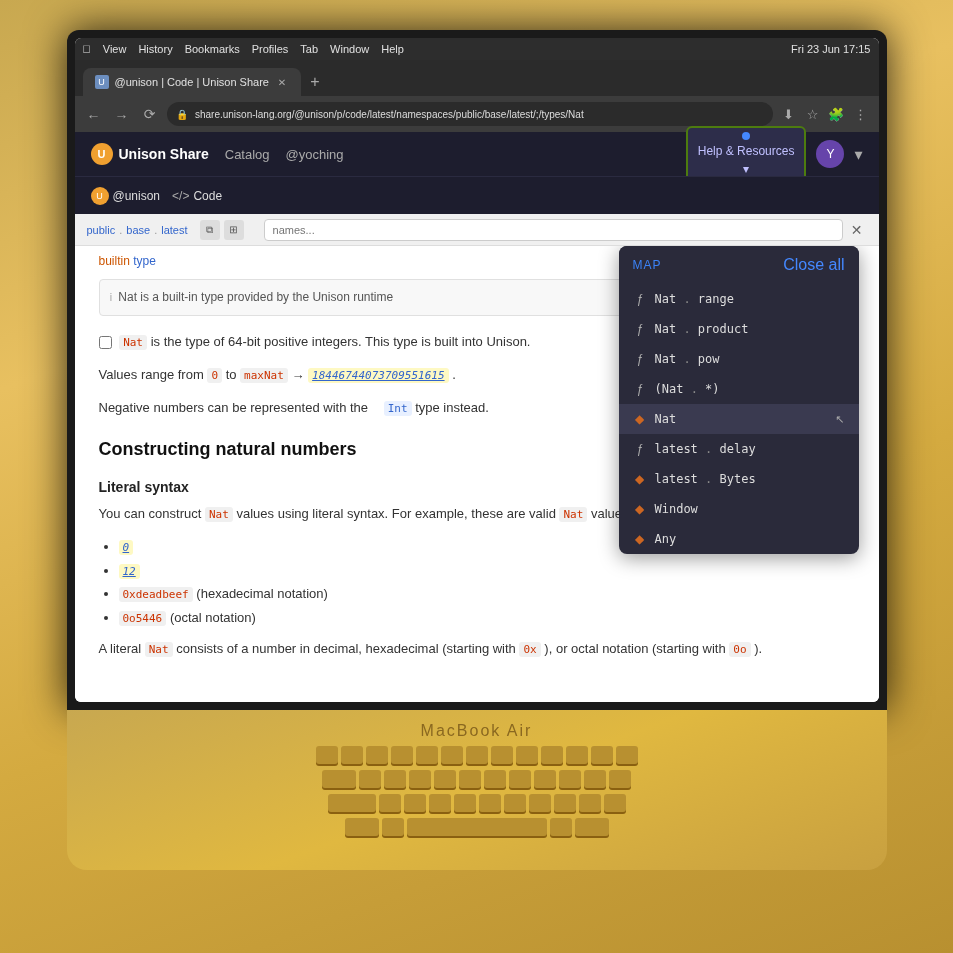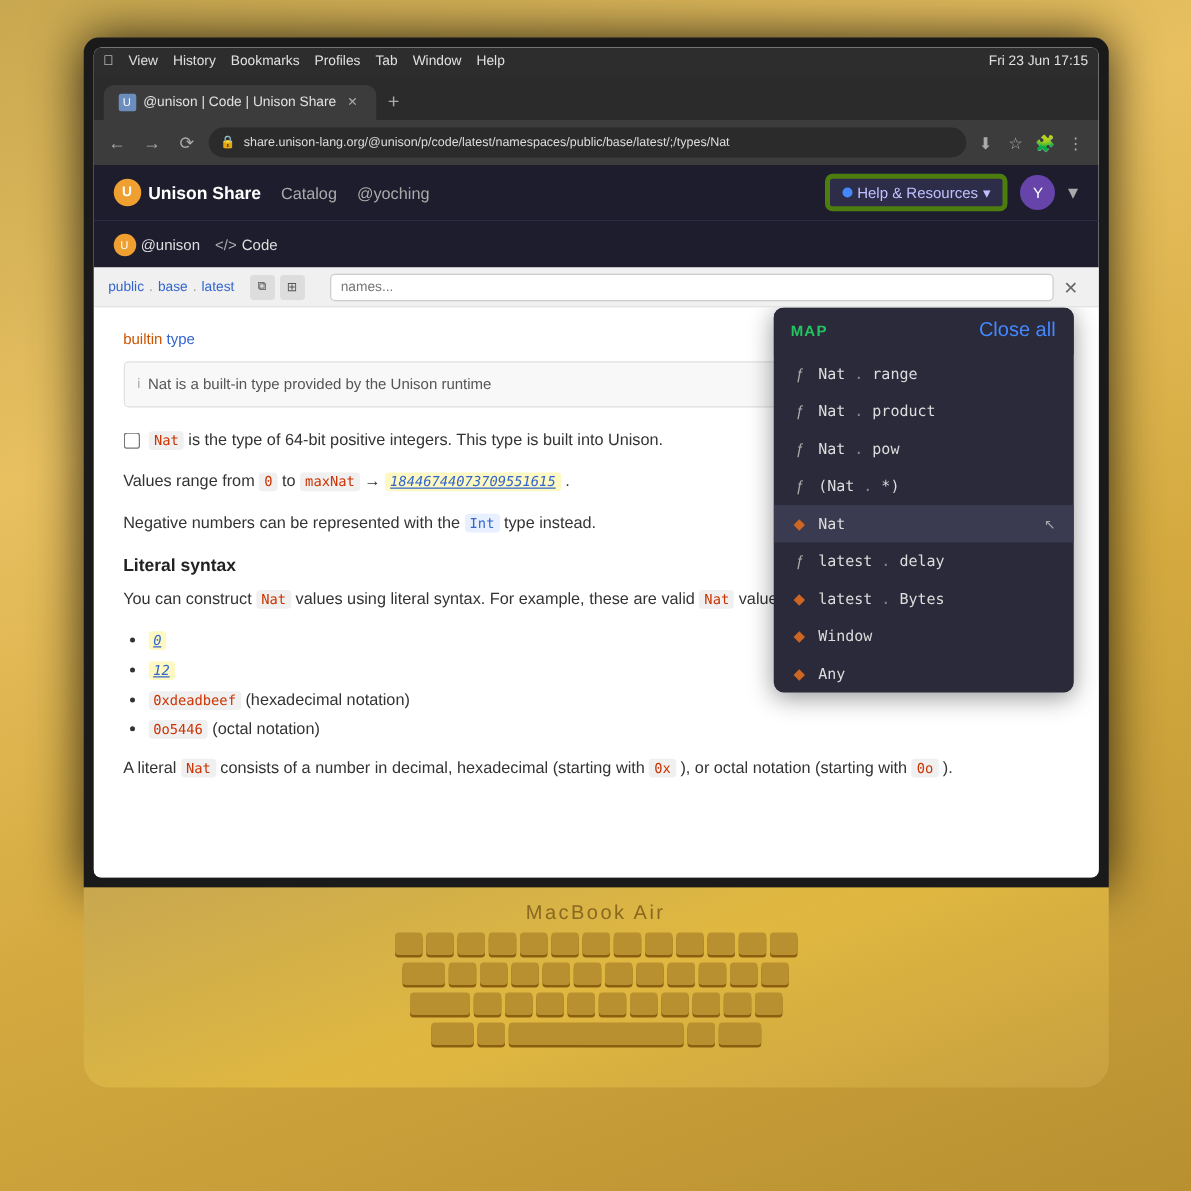--- a/index.html
+++ b/index.html
@@ -215,29 +215,30 @@
       cursor: pointer;
     }
     .app-header-right {
       margin-left: auto;
       display: flex;
       align-items: center;
       gap: 10px;
     }
     .help-resources-btn {
       background: #2d2d4a;
-      border: 4px solid #4d7c0f;
+      border: 2px solid #4d7c0f;
       border-radius: 6px;
       padding: 4px 10px;
       font-size: 12px;
       color: #c0c0ff;
       cursor: pointer;
       display: flex;
       align-items: center;
       gap: 4px;
+      flex-direction: column;
     }
     .blue-dot {
       width: 8px;
       height: 8px;
       border-radius: 50%;
       background: #4488ff;
       flex-shrink: 0;
     }
     .user-avatar {
       width: 28px;
@@ -353,21 +354,21 @@
       flex: 1;
       display: flex;
       overflow: hidden;
       position: relative;
       background: white;
     }
 
     
     .doc-content {
       flex: 1;
-      padding: 16px 24px;
+      padding: 6px 24px;
       overflow-y: auto;
       font-size: 13px;
       color: #333;
       line-height: 1.6;
     }
     .builtin-label {
       color: #3366cc;
       font-size: 12px;
       font-weight: 500;
       margin-bottom: 8px;
@@ -405,20 +406,21 @@
       font-size: 11px;
       color: #cc3300;
     }
     .code-blue {
       background: #e8f0ff;
       border-radius: 3px;
       padding: 1px 4px;
       font-family: 'Monaco', 'Menlo', monospace;
       font-size: 11px;
       color: #3366cc;
+      margin-left: 12px;
     }
     .code-link {
       background: #fef9c3;
       border-radius: 3px;
       padding: 1px 4px;
       font-family: 'Monaco', 'Menlo', monospace;
       font-size: 11px;
       color: #3366cc;
       text-decoration: underline;
       cursor: pointer;
@@ -460,22 +462,22 @@
     }
     .map-header {
       padding: 10px 14px;
       display: flex;
       align-items: center;
       justify-content: space-between;
       background: #2a2a3a;
     }
     .map-title {
       font-size: 12px;
-      font-weight: 700;
-      color: #22c55e;
+      font-weight: 400;
+      color: #3b82f6;
       letter-spacing: 1px;
       text-transform: uppercase;
     }
     .close-all-btn {
       font-size: 16px;
       color: #4488ff;
       cursor: pointer;
       font-weight: 500;
     }
     .map-item {
@@ -668,20 +670,21 @@
             <span class="code-link">18446744073709551615</span>
             <span>.</span>
           </div>
 
           <div class="para-block">
             <span>Negative numbers can be represented with the </span>
             <span class="code-blue">Int</span>
             <span> type instead.</span>
           </div>
 
+          <h2 class="section-title">Constructing natural numbers</h2>
           <h3 class="sub-title">Literal syntax</h3>
 
           <div class="para-block">
             <span>You can construct </span>
             <span class="code-inline">Nat</span>
             <span> values using literal syntax. For example, these are valid </span>
             <span class="code-inline">Nat</span>
             <span> values:</span>
           </div>
 

